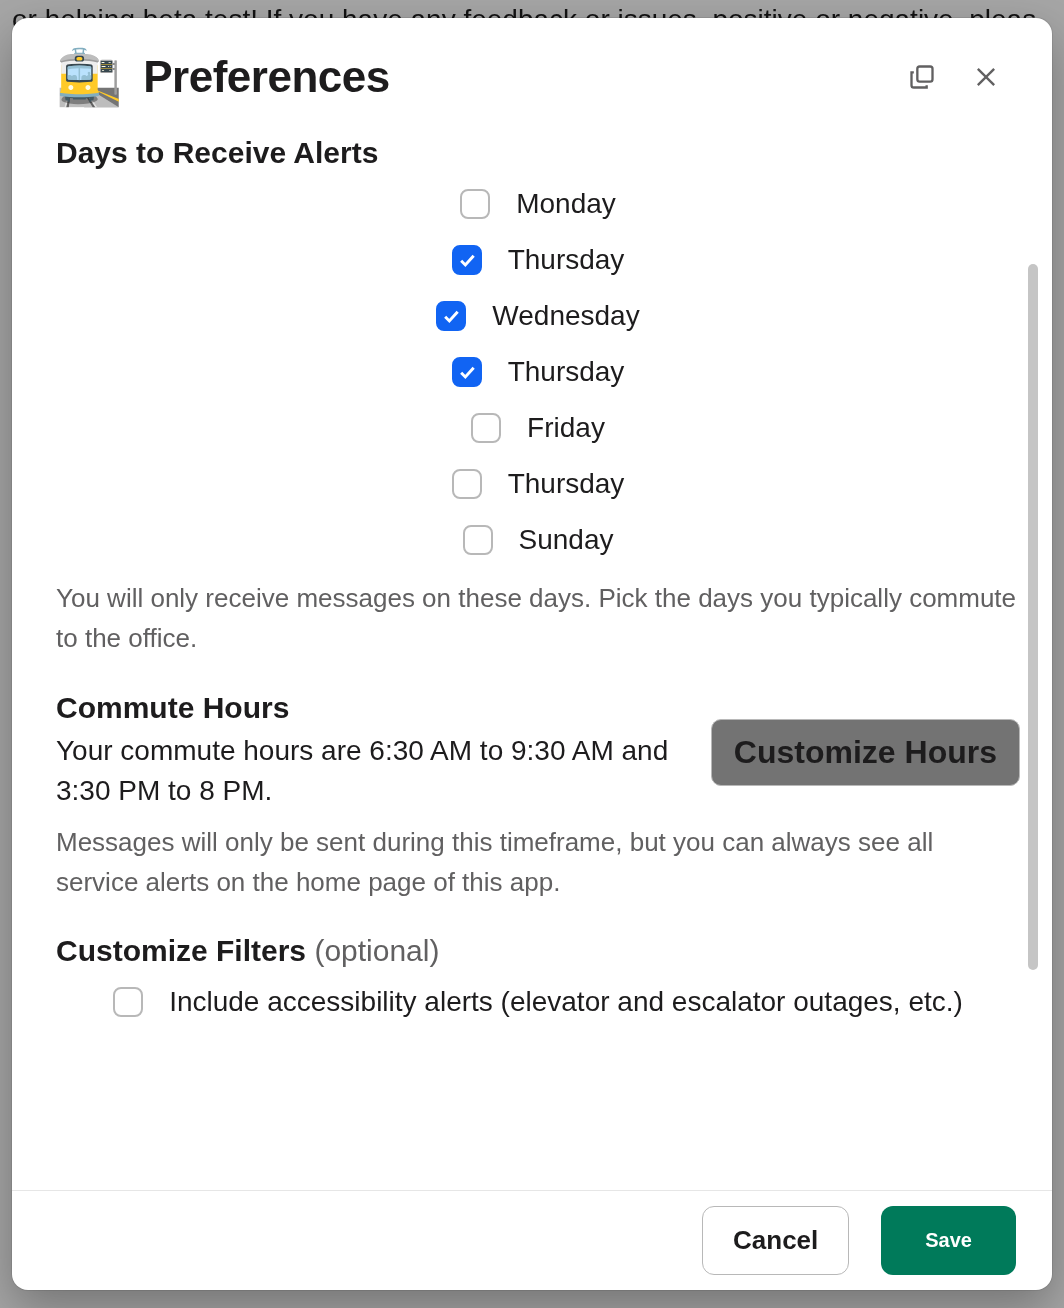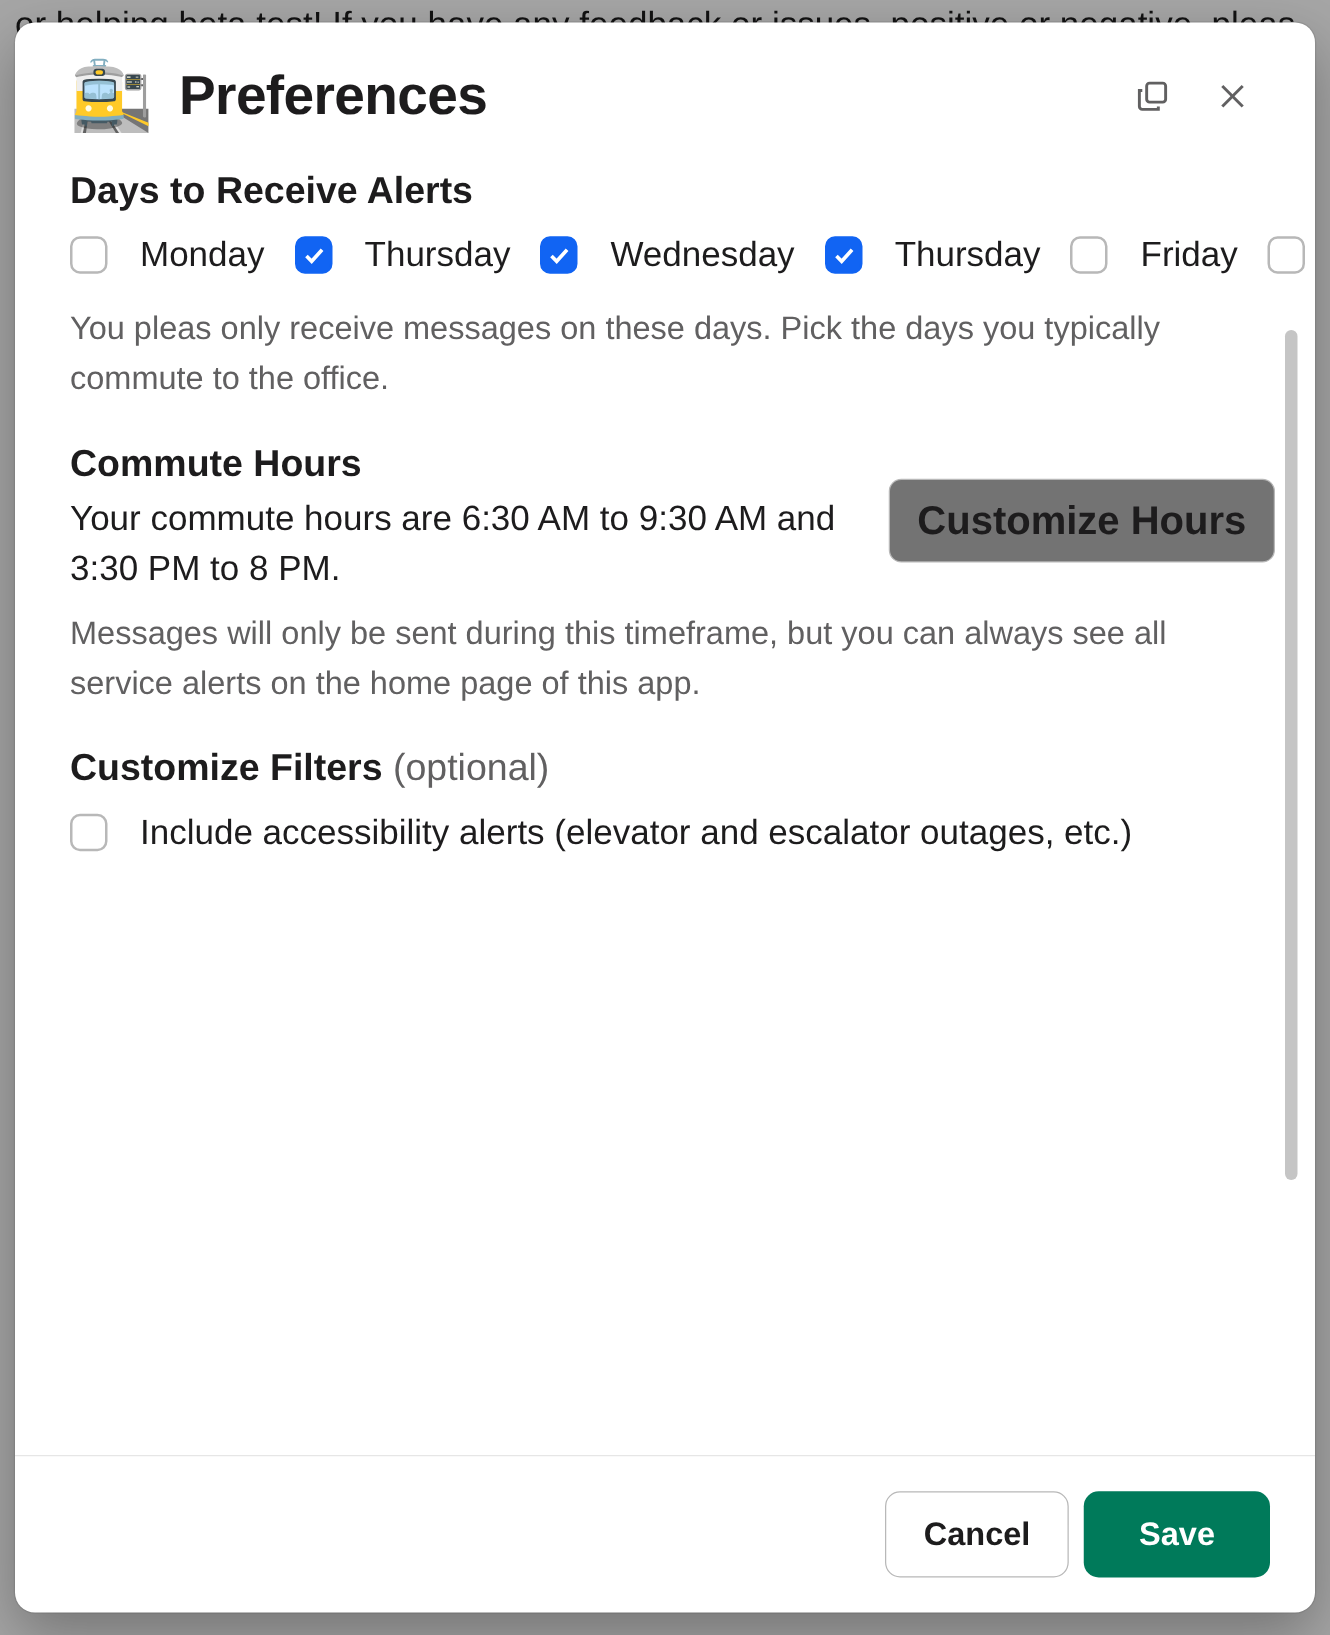--- a/index.html
+++ b/index.html
@@ -95,21 +95,21 @@
       border-radius: 6px;
     }
     .section-heading {
       font-size: 30px;
       font-weight: 800;
       color: #1d1c1d;
       margin-bottom: 18px;
     }
     .checkbox-list {
       display: flex;
-      flex-direction: row;
+      flex-direction: column;
       gap: 24px;
       margin-bottom: 22px;
       align-items: center;
     }
     .checkbox-row {
       display: flex;
       align-items: center;
       gap: 26px;
       cursor: pointer;
     }
@@ -182,42 +182,42 @@
       font-weight: 800;
       color: #1d1c1d;
       margin-bottom: 18px;
     }
     .additional-heading .optional {
       font-weight: 400;
       color: #616061;
     }
     .modal-footer {
       border-top: 1px solid #e6e6e6;
-      padding: 28px 36px;
+      padding: 15px 36px;
       display: flex;
       justify-content: flex-end;
-      gap: 12px;
+      gap: 32px;
     }
     .btn-cancel {
       border: 1.5px solid #b8b8b8;
       background: #fff;
       border-radius: 12px;
       padding: 18px 30px;
       font-size: 26px;
       font-weight: 700;
       color: #1d1c1d;
       cursor: pointer;
     }
     .btn-save {
       border: none;
       background: #007a5a;
       color: #fff;
       border-radius: 12px;
       padding: 18px 44px;
-      font-size: 26px;
+      font-size: 20px;
       font-weight: 700;
       cursor: pointer;
     }
   </style>
 </head>
 <body>
 
 <div class="backdrop">
   <span>or helping beta test! If you have any feedback or issues, positive or negative, pleas</span>
 </div>
@@ -283,21 +283,21 @@
         <label class="checkbox-row">
           <span class="checkbox"></span>
           <span class="checkbox-label">Thursday</span>
         </label>
         <label class="checkbox-row">
           <span class="checkbox"></span>
           <span class="checkbox-label">Sunday</span>
         </label>
       </div>
 
-    <p class="help-text">You pleas only receive messages on these days. Pick the days you typically commute to the office.</p>
+    <p class="help-text">You will only receive messages on these days. Pick the days you typically commute to the office.</p>
 
     <div class="commute-row">
       <div class="commute-left">
         <h2 class="commute-heading">Commute Hours</h2>
         <p class="commute-desc">Your commute hours are 6:30 AM to 9:30 AM and 3:30 PM to 8 PM.</p>
       </div>
       <button class="outline-btn">Customize Hours</button>
     </div>
 
     <p class="help-text">Messages will only be sent during this timeframe, but you can always see all service alerts on the home page of this app.</p>

